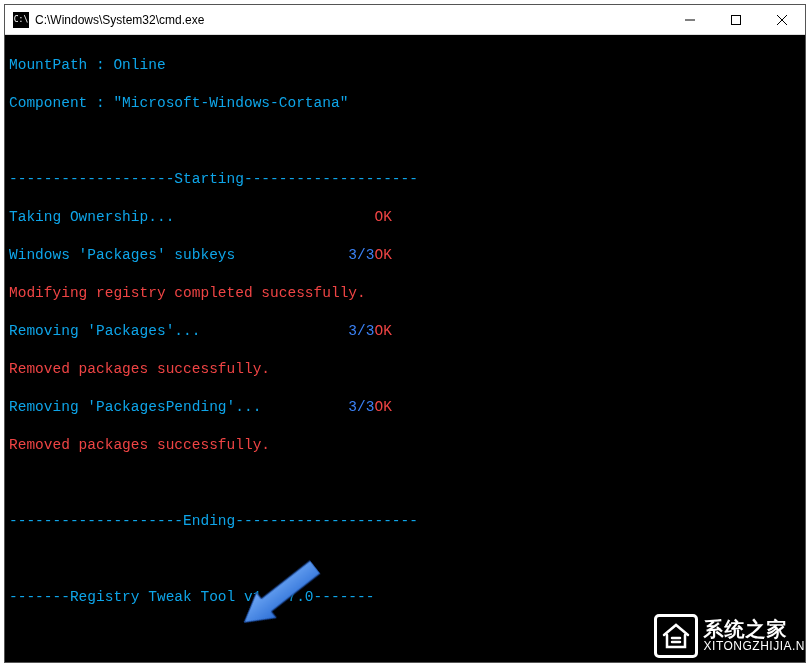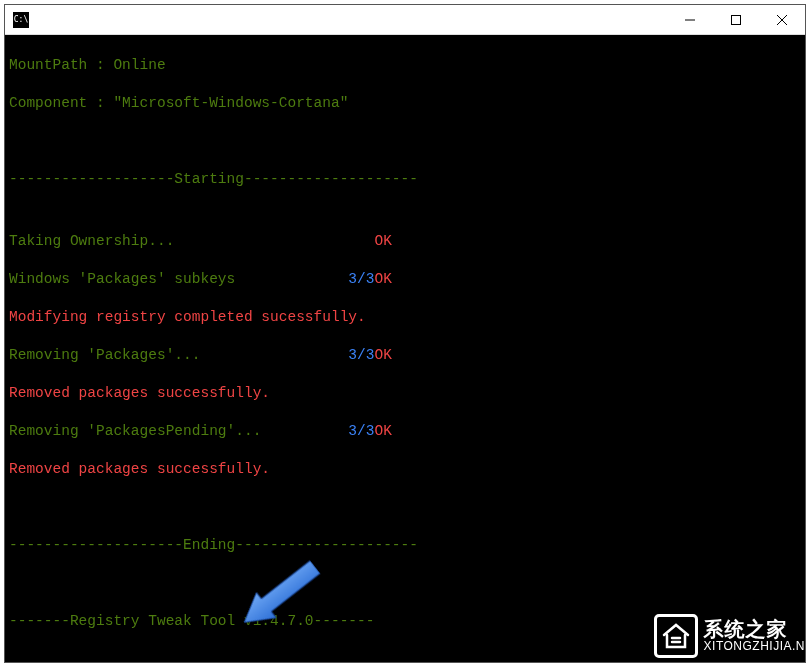--- a/index.html
+++ b/index.html
@@ -55,25 +55,25 @@
       flex: 1;
       background: #000;
       padding: 2px 4px;
       font-size: 14.5px;
       line-height: 19px;
       color: #c0c0c0;
       white-space: pre;
       overflow: hidden;
       position: relative;
     }
-    .cyan { color: #4d7c0f; }
+    .cyan { color: #0ea5e9; }
     .green { color: #ef4444; }
     .yellow { color: #3b82f6; }
     .row { display: block; }
-    .col-left { display: inline-block; width: 39ch; margin-top: 24px; }
+    .col-left { display: inline-block; width: 39ch; }
     .col-status { display: inline-block; width: 5ch; text-align: right; }
     .arrow {
       position: absolute;
       left: 185px; top: 536px;
       transform: rotate(-38deg);
       pointer-events: none;
     }
     .arrow svg { filter: drop-shadow(0 0 2px rgba(0,0,0,0.6)); }
     .watermark {
       position: absolute;
@@ -97,20 +97,21 @@
     .wm-text { display: flex; flex-direction: column; line-height: 1.1; }
     .wm-t1 { font-size: 20px; font-weight: bold; letter-spacing: 1px; }
     .wm-t2 { font-size: 12px; letter-spacing: 0.5px; }
   </style>
 </head>
 <body>
 
 <div class="window">
   <div class="titlebar">
     <div class="titlebar-icon">C:\</div>
+    <div class="titlebar-title">C:\Windows\System32\cmd.exe</div>
     <div class="titlebar-spacer"></div>
     <div class="win-btn">
       <svg viewBox="0 0 10 10">
           <line x1="0" y1="5" x2="10" y2="5"></line>
         </svg>
     </div>
     <div class="win-btn">
       <svg viewBox="0 0 10 10">
           <rect x="0.5" y="0.5" width="9" height="9"></rect>
         </svg>

